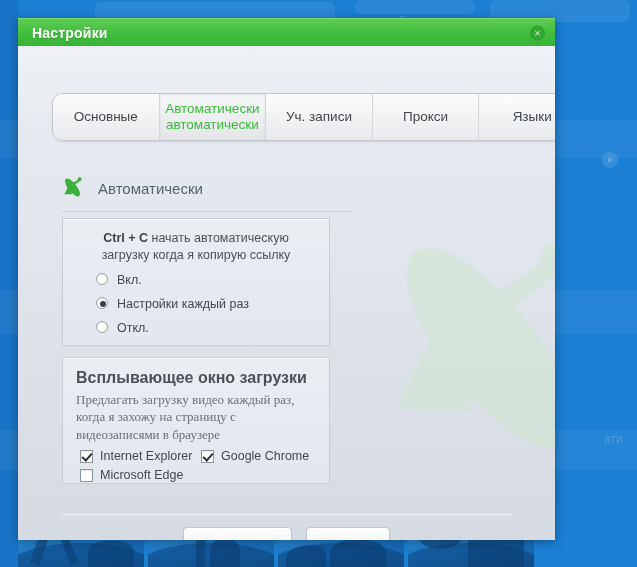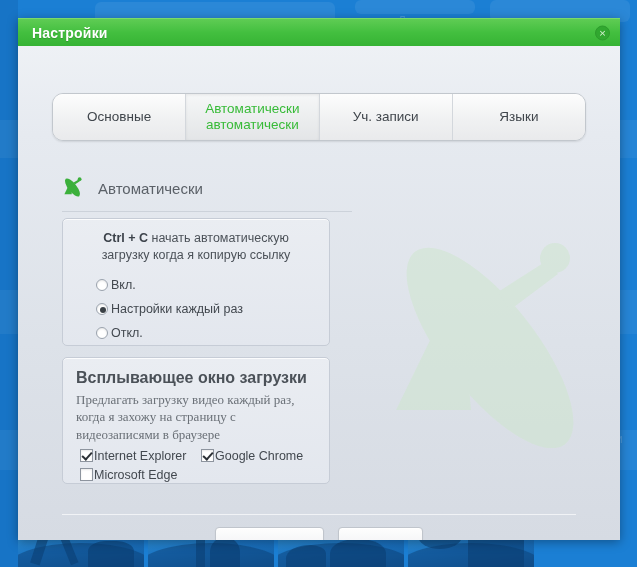--- a/index.html
+++ b/index.html
@@ -68,21 +68,21 @@
     font-size: 9px;
     line-height: 16px;
     text-align: center;
   }
 
   
   #dialog {
     position: absolute;
     left: 18px;
     top: 18px;
-    width: 602px;
+    width: 537px;
     height: 522px;
     background: #dfe3ea;
     box-shadow: 0 2px 10px rgba(0,0,0,0.35);
     display: flex;
     flex-direction: column;
   }
 
   .titlebar {
     height: 28px;
     background: linear-gradient(180deg, #5fcc54 0%, #43bf3f 50%, #36b334 100%);
@@ -191,21 +191,21 @@
     color: #5b6168;
   }
 
   
   .group {
     position: absolute;
     left: 44px;
     width: 268px;
     background: linear-gradient(180deg, #eaedf2 0%, #e3e7ee 100%);
     border: 1px solid #c6ccd6;
-    border-radius: 5px;
+    border-radius: 0;
     box-shadow: inset 0 1px 0 rgba(255,255,255,0.8);
   }
   #group-hotkey { top: 172px; height: 128px; padding: 11px 13px 0; }
   #group-popup  { top: 311px; height: 127px; padding: 11px 13px 0; }
 
   .group-title-center {
     text-align: center;
     font-size: 12.5px;
     color: #4b5158;
     line-height: 1.35;
@@ -224,22 +224,21 @@
     color: #6a7077;
     line-height: 1.33;
     margin-bottom: 6px;
     font-family: Liberation Serif, serif;
   }
 
   
   .radio-list { margin-top: 9px; }
   .radio-row {
     display: flex;
-    align-items: center;
-    gap: 3px;
+    gap: 9px;
     height: 24px;
     margin-left: 20px;
     cursor: pointer;
   }
   .rdot {
     width: 12px; height: 12px;
     border-radius: 50%;
     background: #ffffff;
     border: 1px solid #9aa2ad;
     position: relative;
@@ -259,22 +258,22 @@
   
   .cb-grid {
     display: grid;
     grid-template-columns: 1fr 1fr;
     row-gap: 5px;
     column-gap: 6px;
     margin-left: 4px;
   }
   .cb-row {
     display: flex;
-    align-items: center;
-    gap: 1px;
+    align-items: flex-end;
+    gap: 7px;
     cursor: pointer;
   }
   .cbox {
     width: 13px; height: 13px;
     background: #ffffff;
     border: 1px solid #8d949e;
     position: relative;
     flex: 0 0 auto;
     box-shadow: inset 0 1px 2px rgba(0,0,0,0.09);
   }
@@ -383,20 +382,23 @@
       <div class="tab active">
         <div>
           <span class="tl">Автоматически</span>
           <span class="tl">автоматически</span>
         </div>
       </div>
       <div class="tab">
         <span class="tl">Уч. записи</span>
       </div>
       <div class="tab">
+        <span class="tl">Прокси</span>
+      </div>
+      <div class="tab">
         <span class="tl">Языки</span>
       </div>
     </div>
 
     <div class="section-head">
       <svg class="shicon" viewBox="0 0 24 24">
         <g fill="#3bb03b">
           <ellipse cx="10.5" cy="11.5" rx="4.2" ry="11" transform="rotate(-38 10.5 11.5)"></ellipse>
           <path d="M11.6 6.4 L16.6 3.4 L17.8 5.2 L12.8 8.4 Z"></path>
           <circle cx="17.6" cy="3.2" r="1.9"></circle>

